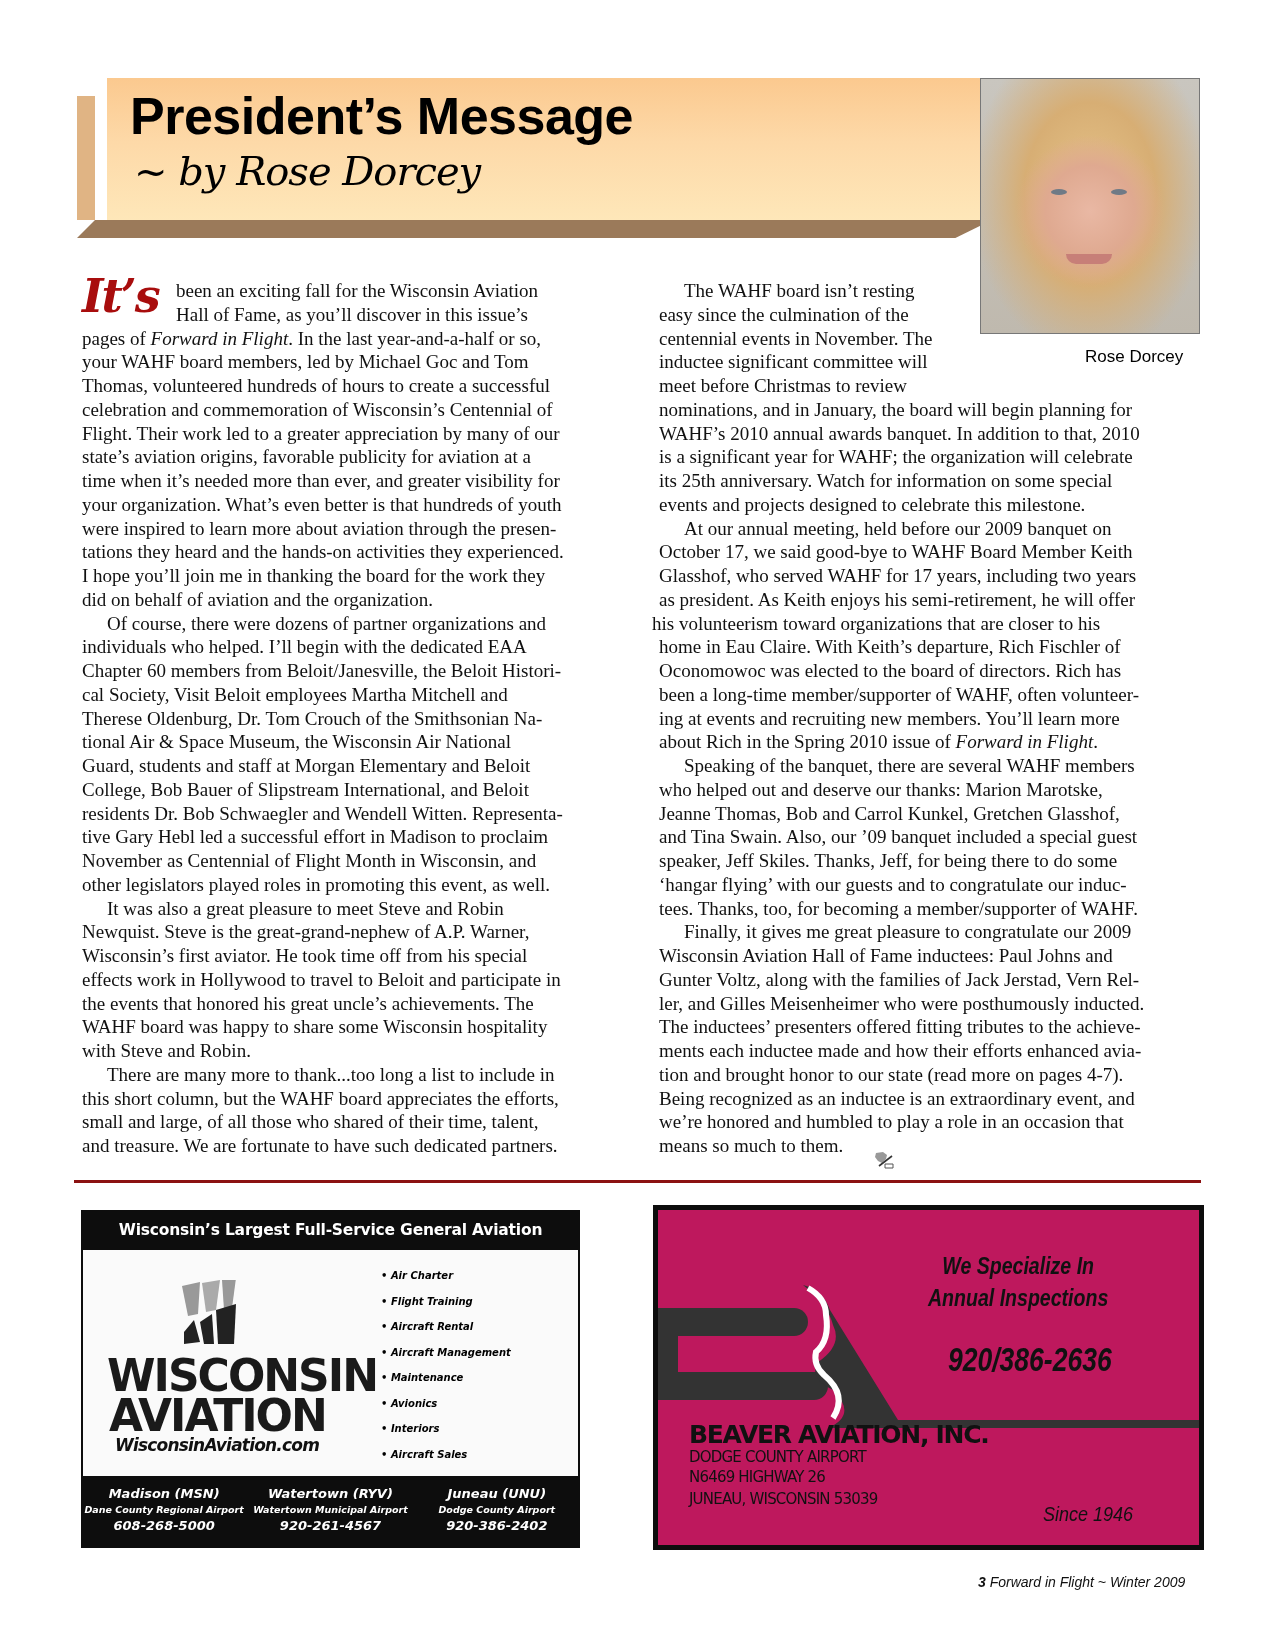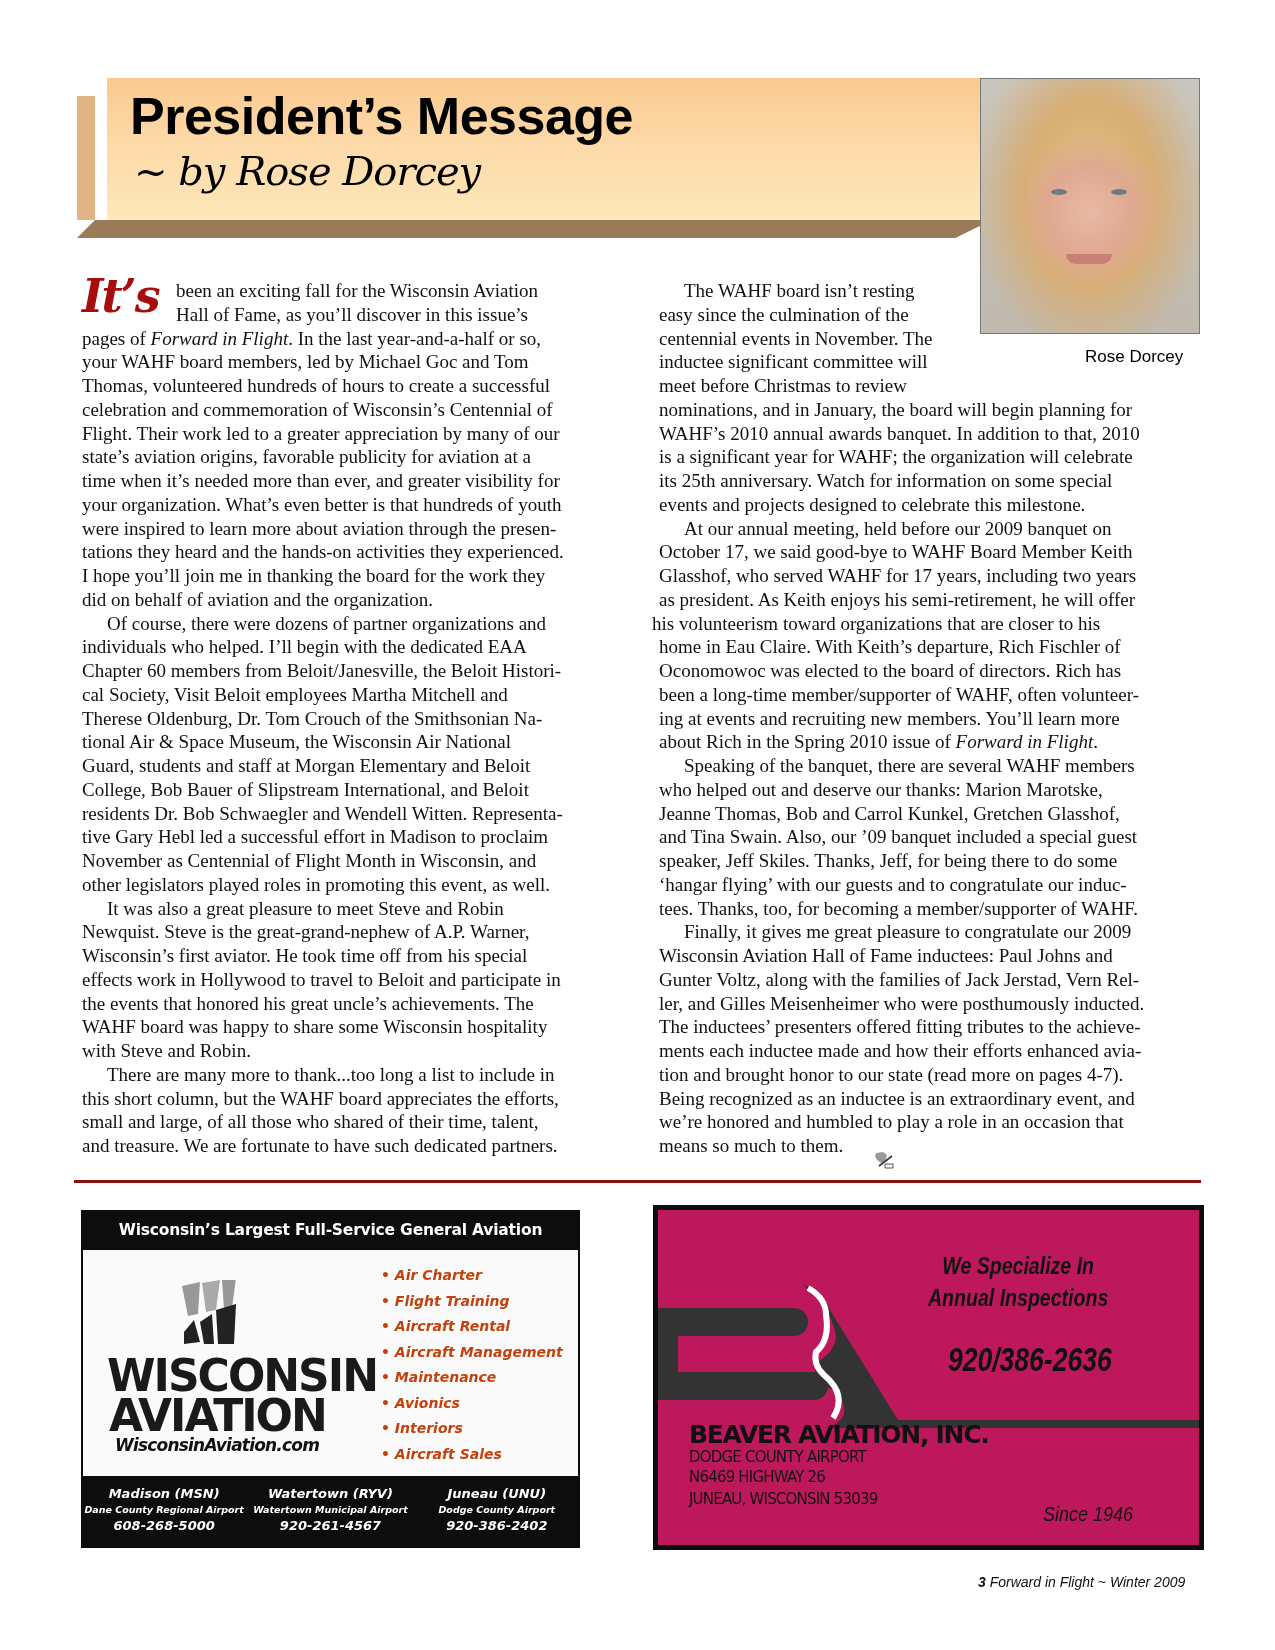--- a/index.html
+++ b/index.html
@@ -41,21 +41,21 @@
 
   
   .wi-ad { left:81px; top:1210px; width:499px; height:338px; background:#0d0d0d; }
   .wi-head { position:absolute; left:0; top:0; width:100%; height:40px; color:#fff; text-align:center;
      font-family:"DejaVu Sans", sans-serif; font-weight:bold; font-size:15.5px; line-height:40px; letter-spacing:-0.2px; }
   .wi-body { position:absolute; left:2px; top:40px; width:495px; height:226px; background:#fafafa; }
   .wi-logo { position:absolute; left:95px; top:30px; width:60px; height:65px; }
   .wi-name { position:absolute; left:24px; font-family:"DejaVu Sans", sans-serif; font-weight:bold; color:#1a1a1a; letter-spacing:-2px; white-space:nowrap; }
   .wi-url { position:absolute; left:32px; top:185px; font-family:"DejaVu Sans", sans-serif; font-weight:bold; font-style:italic; font-size:17px; color:#111; letter-spacing:-0.8px; }
   .wi-list { position:absolute; left:298px; top:13px; margin:0; padding:0; list-style:none; }
-  .wi-list li { font-family:"DejaVu Sans", sans-serif; font-weight:bold; font-style:italic; font-size:14px; line-height:25.5px; color:#c2410c; white-space:nowrap; }
+  .wi-list li { font-family:"DejaVu Sans", sans-serif; font-weight:bold; font-style:italic; font-size:10px; line-height:25.5px; color:#000000; white-space:nowrap; }
   .wi-list li::before { content:"• "; font-style:normal; }
   .wi-foot { position:absolute; left:0; top:266px; width:100%; height:72px; display:flex; color:#fff; }
   .wi-loc { flex:1; text-align:center; font-family:"DejaVu Sans", sans-serif; font-style:italic; font-weight:bold; }
   .wi-loc .n { font-size:13px; margin-top:10px; }
   .wi-loc .a { font-size:9.5px; font-weight:bold; margin-top:3px; }
   .wi-loc .p { font-size:13px; margin-top:3px; }
 
   
   .bv-ad { left:653px; top:1205px; width:541px; height:335px; border:5px solid #0d0d0d; background:#be185d; overflow:hidden; }
   .bv-slogan { position:absolute; left:270px; top:40px; font-family:"Liberation Sans", sans-serif; font-weight:bold; font-style:italic;

